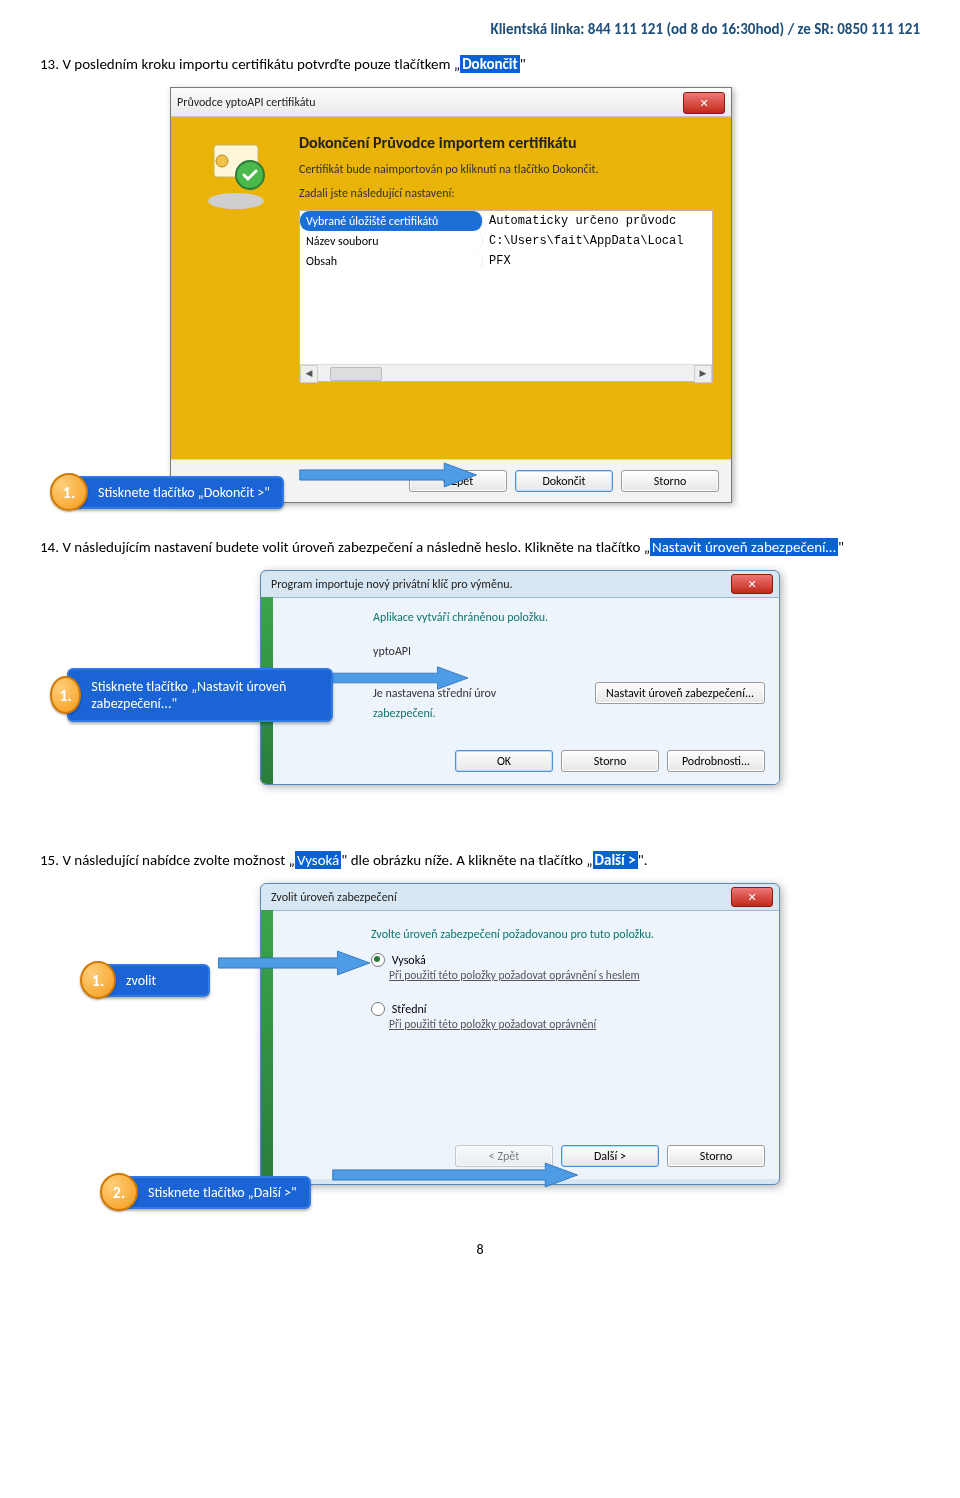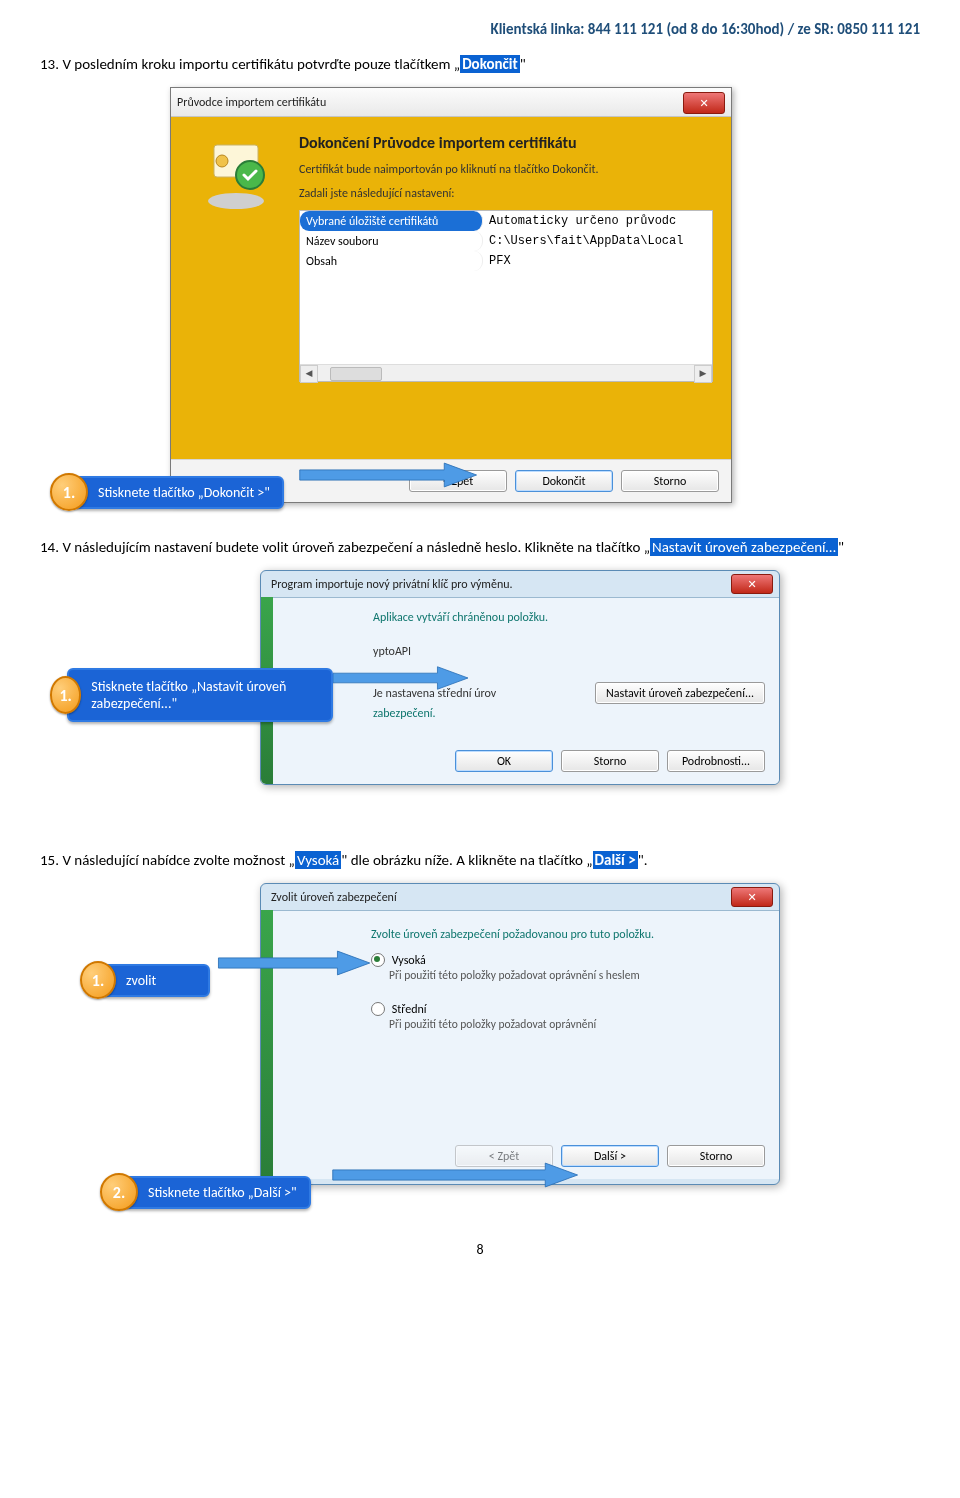--- a/index.html
+++ b/index.html
@@ -192,41 +192,41 @@
   .sec-wrap {
     position: relative;
     margin: 10px 0 20px 220px;
     width: 520px;
     height: 330px;
   }
   .radio { width:12px; height:12px; border:1px solid #777; border-radius:50%; display:inline-block; vertical-align:middle; margin-right:4px; background:#fff; position:relative; top:-1px;}
   .radio.checked::after{content:"";position:absolute;left:2px;top:2px;width:6px;height:6px;border-radius:50%;background:#2a7d38;}
   .opt { font-size:12px; margin-bottom:14px; }
   .opt .title { font-weight: normal; }
-  .opt .sub { font-size:11.5px; color:#555; margin-left:18px; }
+  .opt .sub { font-size:11.5px; color:#555; margin-left:18px;text-decoration:underline; }
 
   .page-num { text-align:center; font-size:14px; margin-top:30px; }
 
   .callout-multiline .bubble { padding: 8px 12px 8px 22px; }
   
   .callout.standalone { position: relative; margin-left: 60px; display:flex; }
 </style>
 </head>
 <body>
 
 <div class="header-line">Klientská linka: 844 111 121 (od 8 do 16:30hod) / ze SR: 0850 111 121</div>
 
 <p class="step-para">
   <span>13. V posledním kroku importu certifikátu potvrďte pouze tlačítkem „</span><span class="hl-blue-bold">Dokončit</span><span>"</span>
 </p>
 
 <div class="screenshot-wrap" style="height:430px;">
   <div class="wizard">
     <div class="wiz-title">
-      <span class="wiz-title-text">Průvodce importem certifikátu</span>
+      <span class="wiz-title-text">Průvodce yptoAPI certifikátu</span>
       <div class="close-x"></div>
     </div>
     <div class="wiz-body">
       <div class="wiz-icon">
         <svg width="80" height="80" viewBox="0 0 80 80">
           <ellipse cx="40" cy="68" rx="28" ry="8" fill="#cfcfcf"></ellipse>
           <rect x="18" y="12" width="44" height="32" rx="3" fill="#fdf6d8" stroke="#c9b266"></rect>
           <circle cx="26" cy="28" r="6" fill="#f0c24a" stroke="#b8861e"></circle>
           <circle cx="54" cy="42" r="14" fill="#4ab84a" stroke="#2a7d38" stroke-width="2"></circle>
           <path d="M48 42 l4 4 l8 -8" stroke="#fff" stroke-width="3" fill="none" stroke-linecap="round"></path>

